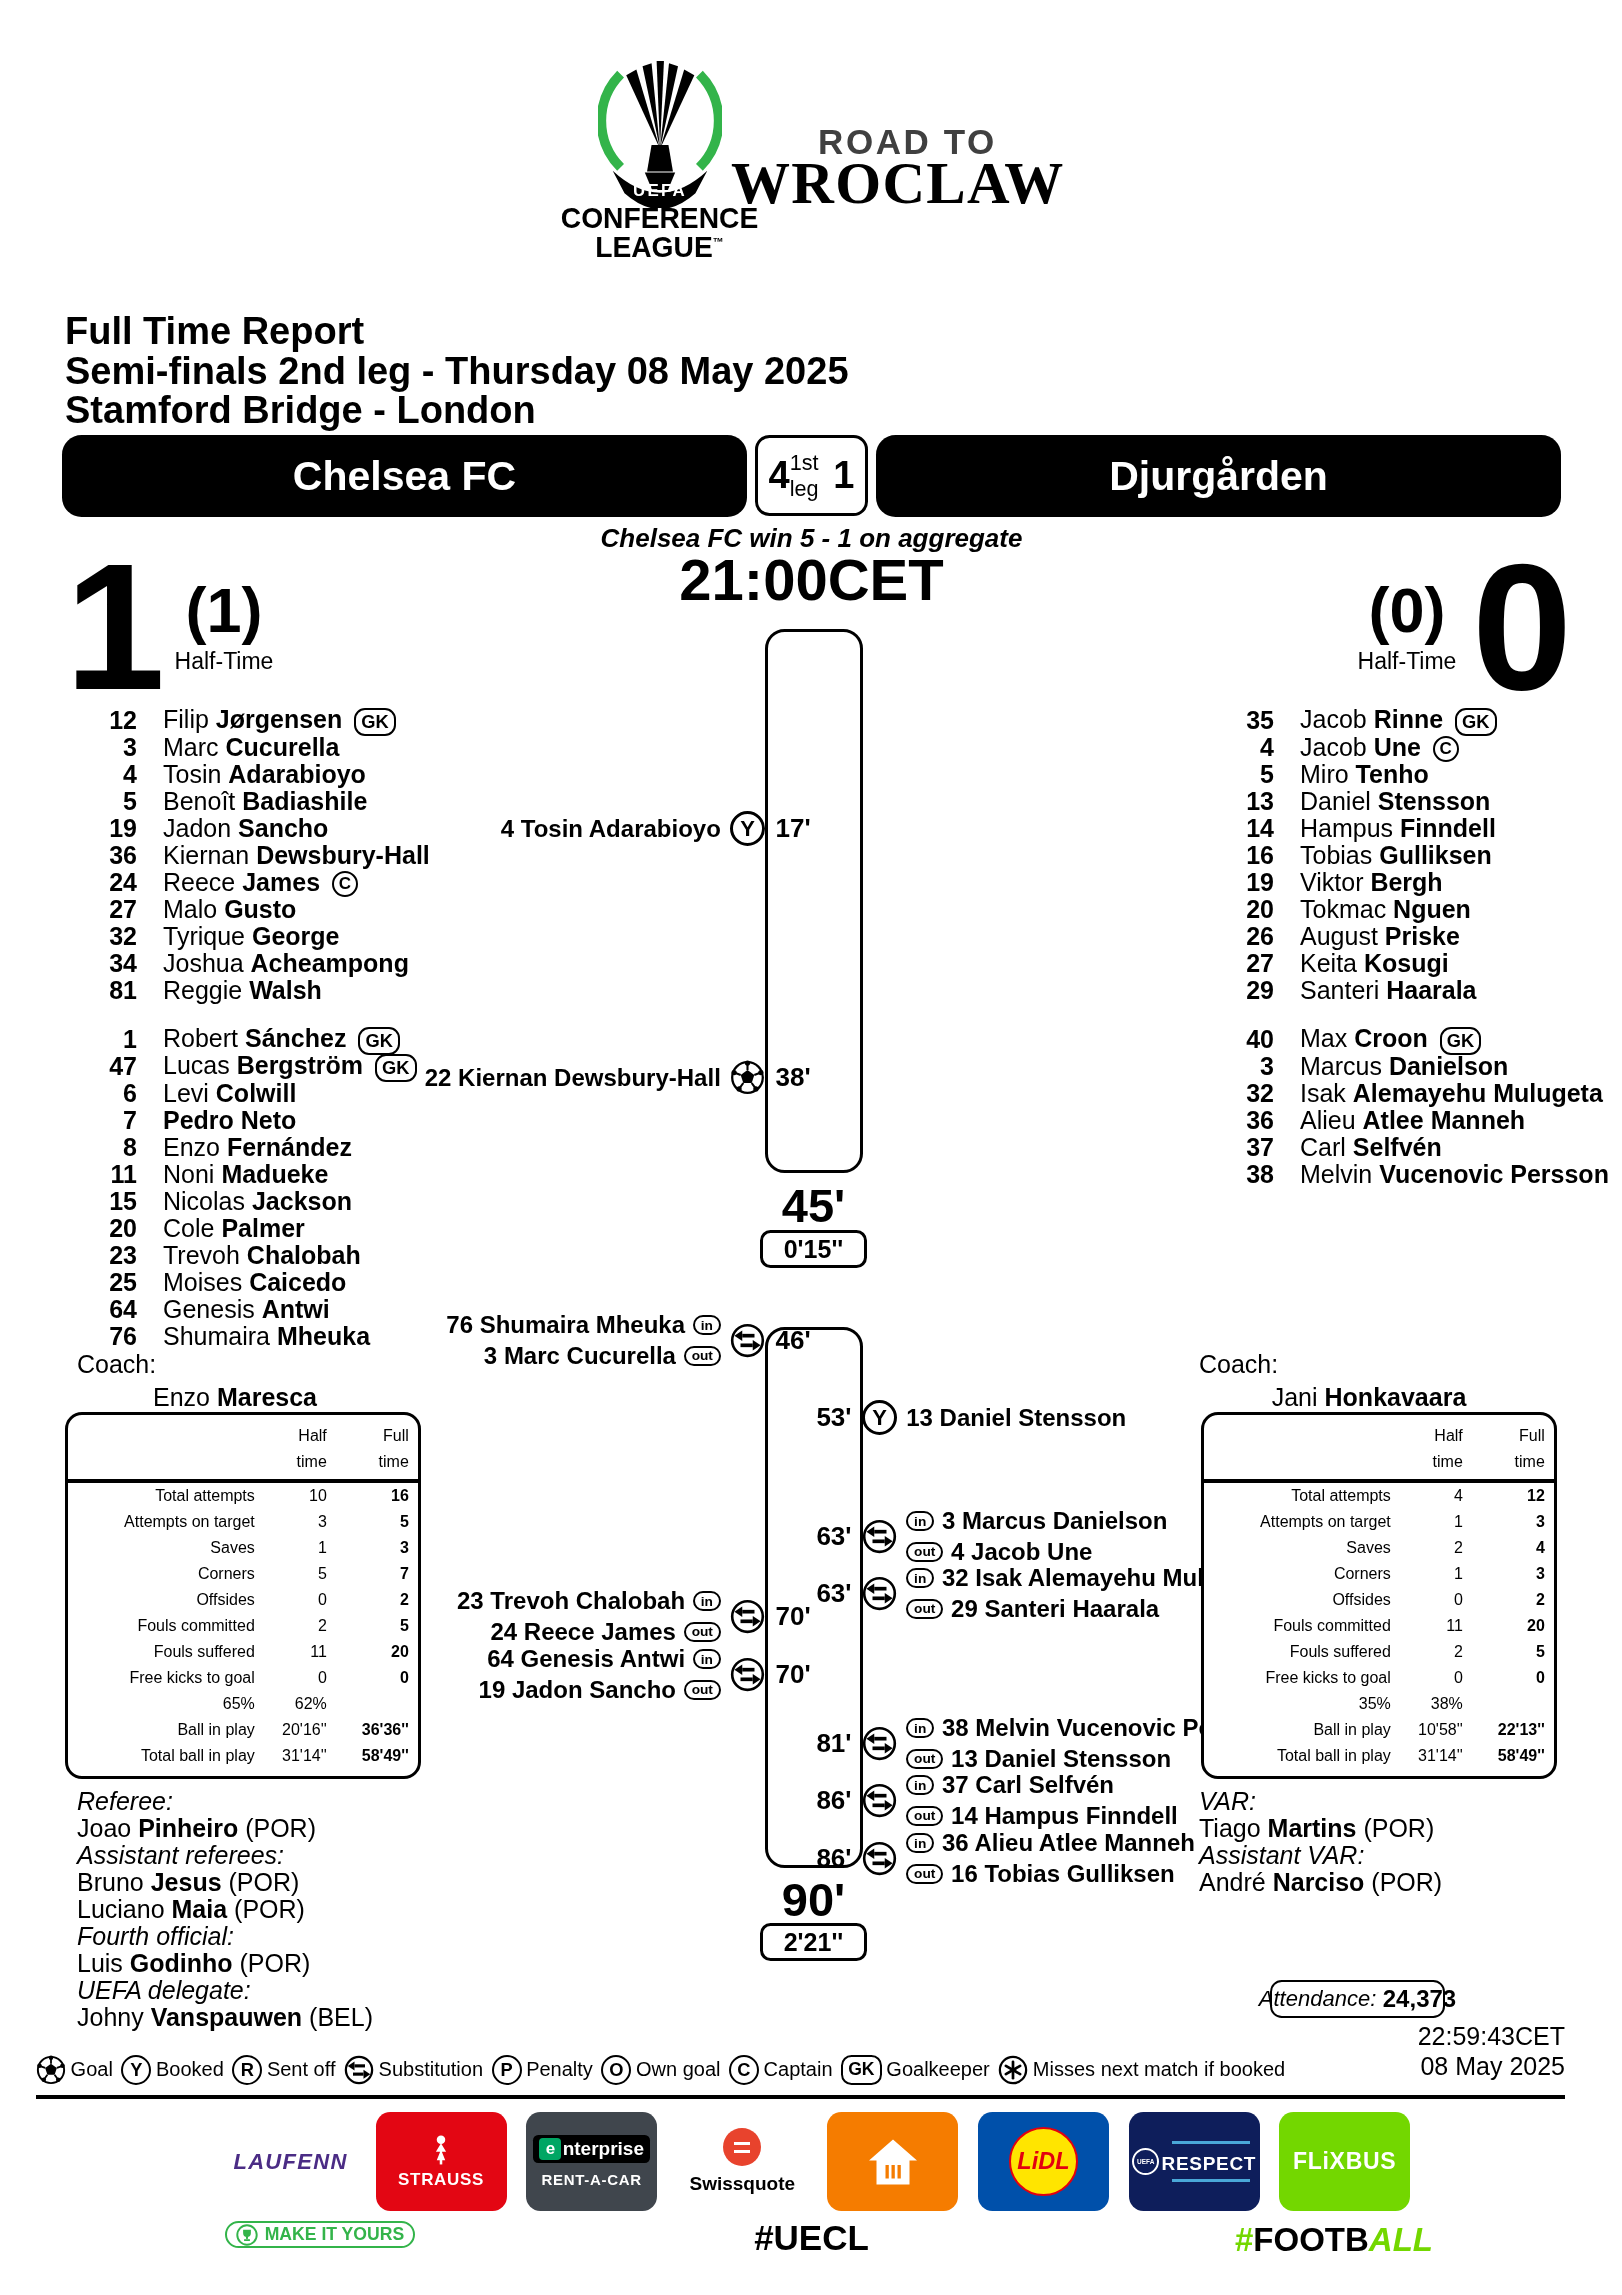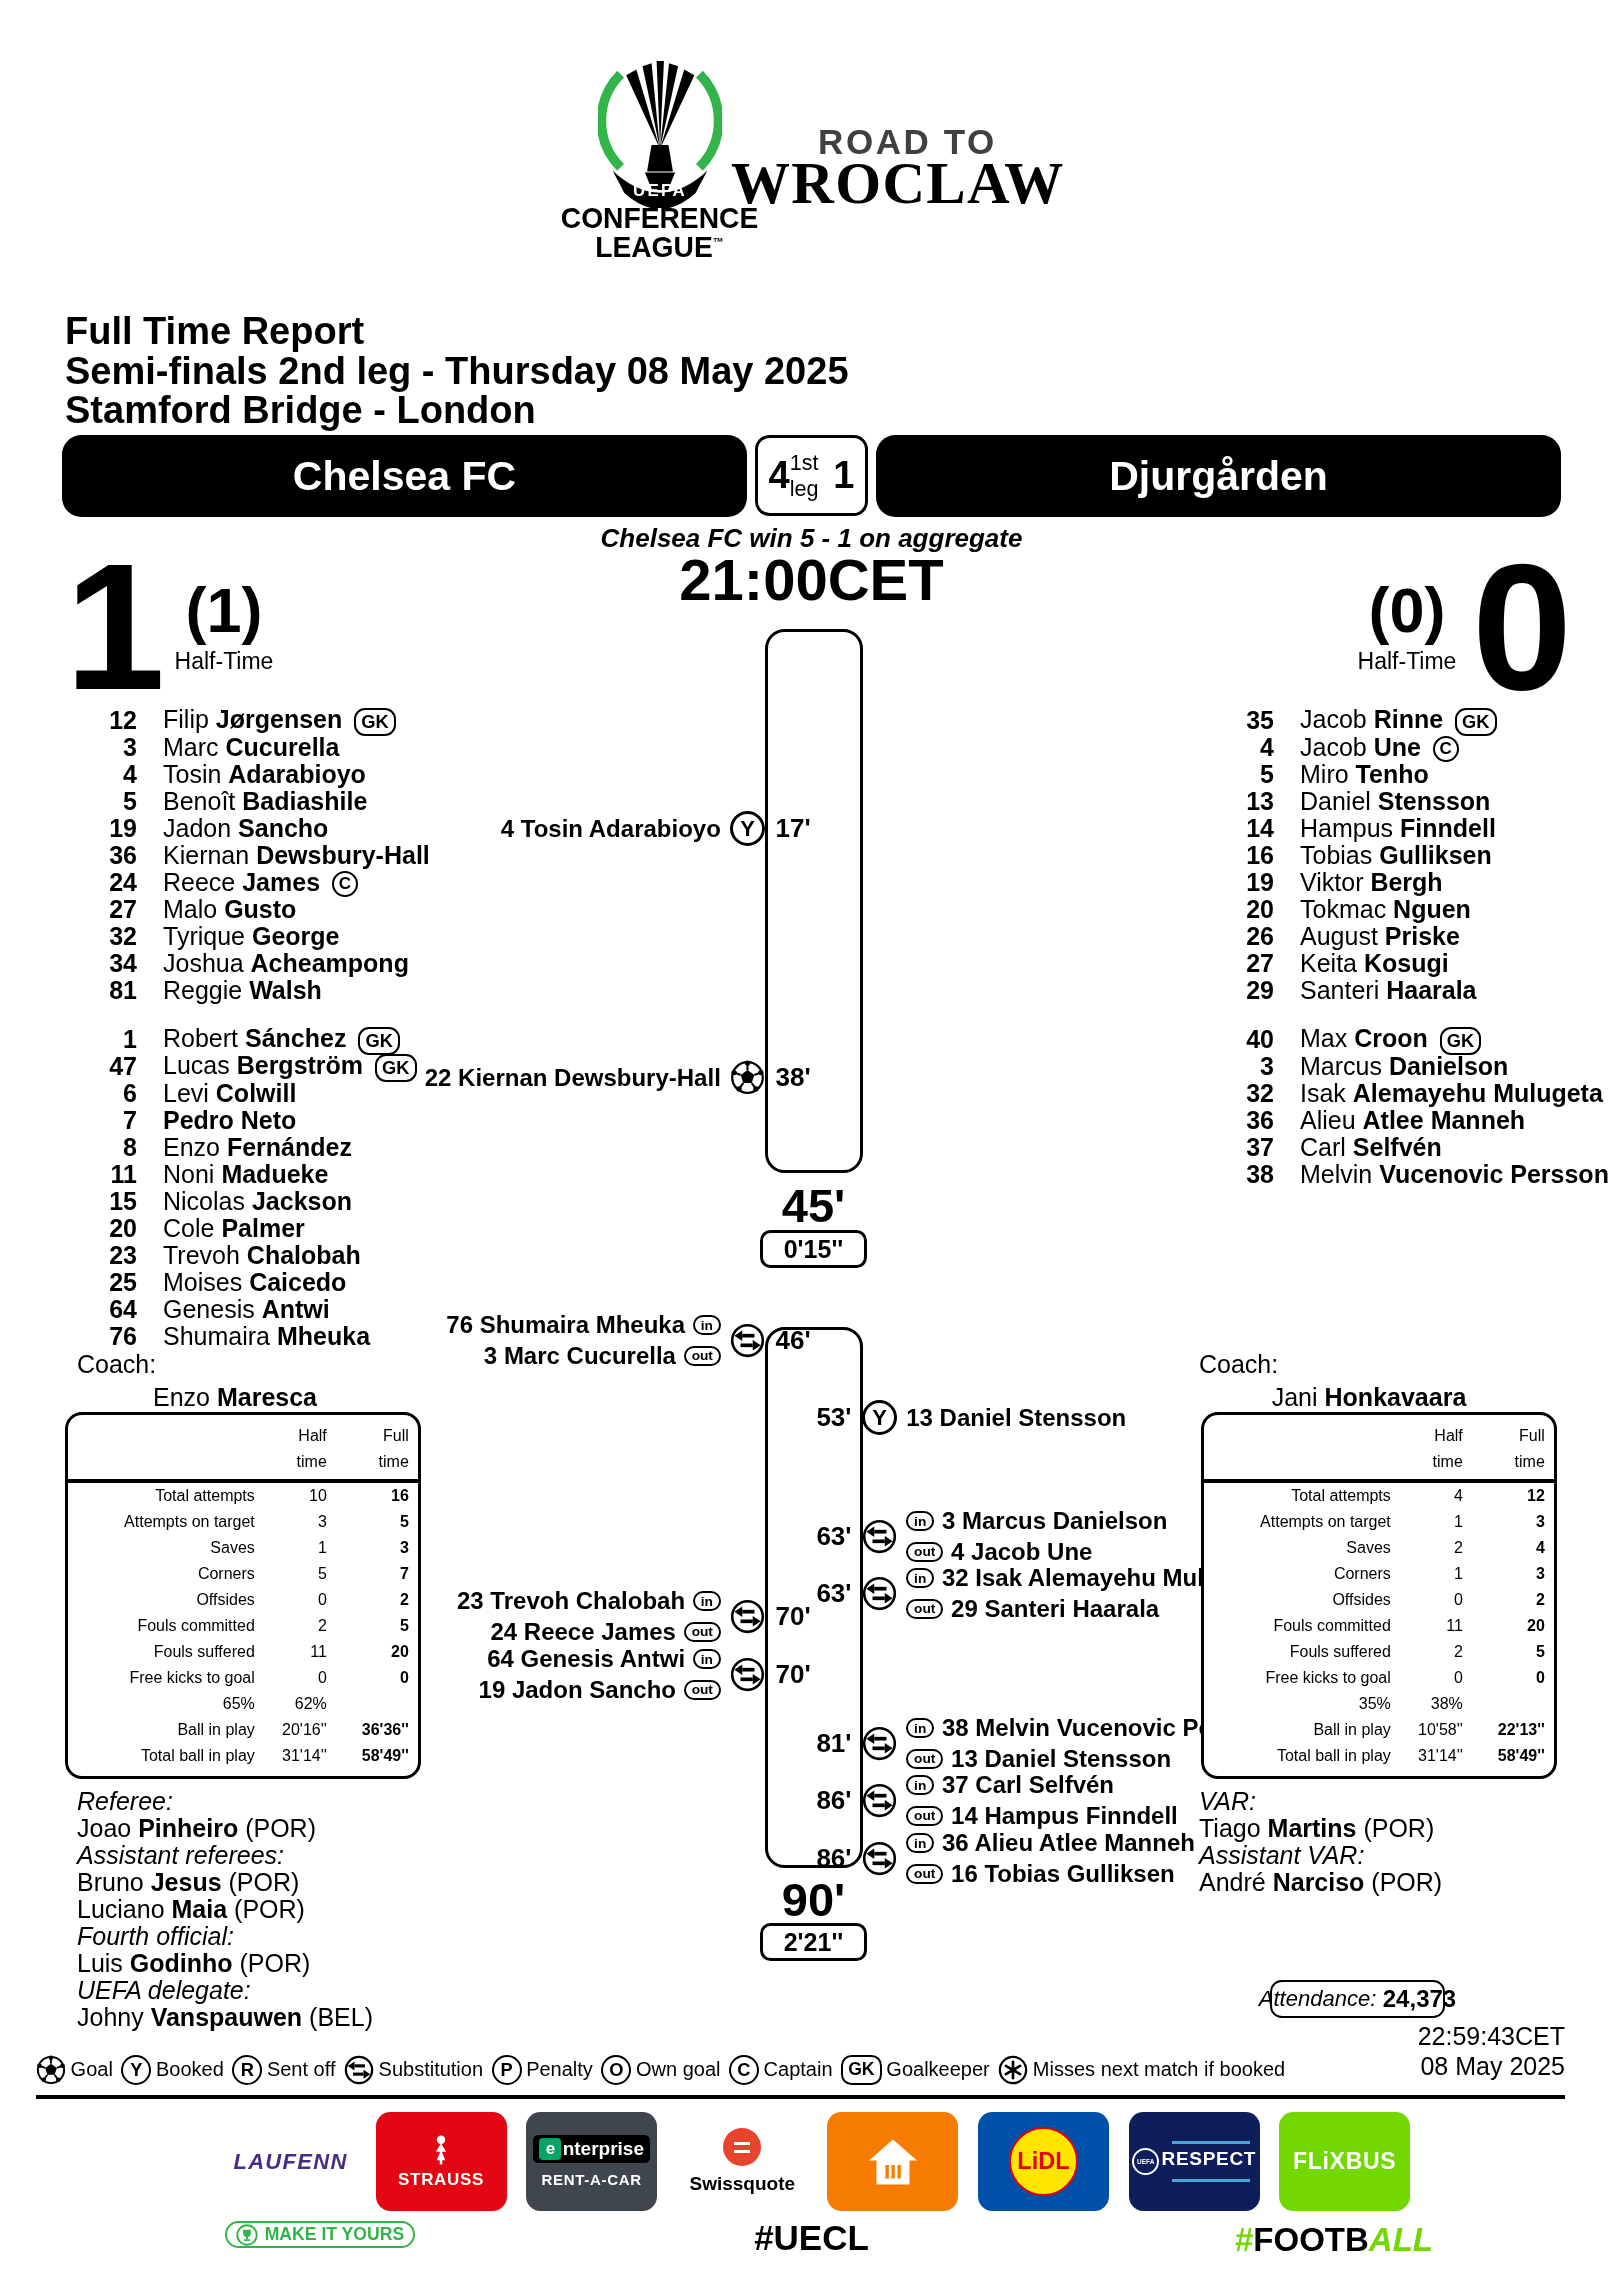--- a/index.html
+++ b/index.html
@@ -118,22 +118,22 @@
   .ent-band{background:#000;border-radius:5.2px;padding:3.3px 6.5px;display:flex;align-items:center;font-size:19px;
             font-weight:700;color:#fff}
   .ent-e{color:#fff;border-radius:3.9px;width:22px;height:22px;display:flex;align-items:center;justify-content:center;
          margin-right:1.3px;font-size:17px;font-weight:700}
   .ent-sub{color:#fff;font-size:15px;font-weight:700;margin-top:7.8px;letter-spacing:0.7px}
   .sq-circle{width:38px;height:38px;border-radius:50%;display:flex;flex-direction:column;align-items:center;
              justify-content:center;gap:4.6px;margin-bottom:6.5px}
   .sq-circle i{display:block;width:15.7px;height:3.3px;background:#fff}
   .sq-text{font-size:19px;font-weight:700}
   .lidl-circle{width:69px;height:69px;border-radius:50%;display:flex;align-items:center;justify-content:center}
-  .lidl-text{font-weight:700;font-size:23.5px}
-  .resp-row{display:flex;align-items:flex-start;gap:2px}
+  .lidl-text{font-weight:700;font-style:italic;font-size:23.5px}
+  .resp-row{display:flex;align-items:flex-end;gap:2px}
   .resp-circle{width:27.5px;height:27.5px;border:2px solid #fff;border-radius:50%;color:#fff;font-size:6.5px;
                display:flex;align-items:center;justify-content:center;font-weight:700}
   .resp-word{color:#fff;font-size:19px;font-weight:700;letter-spacing:0.7px}
   .resp-line{height:2.6px;width:78px;margin:3.9px 0 3.9px 33px}
   .flix{color:#fff;font-weight:700;font-size:23px;letter-spacing:0.7px}
 
   
   #footer-pill{left:225px;top:2221px;height:27px;border:2.6px solid #3ab54a;border-radius:18.3px;display:inline-flex;
                align-items:center;gap:6.5px;padding:0 9.2px;font-size:17.6px;font-weight:700}
   #uecl{left:0;width:1623px;top:2218px;text-align:center;font-size:35px;font-weight:700}

